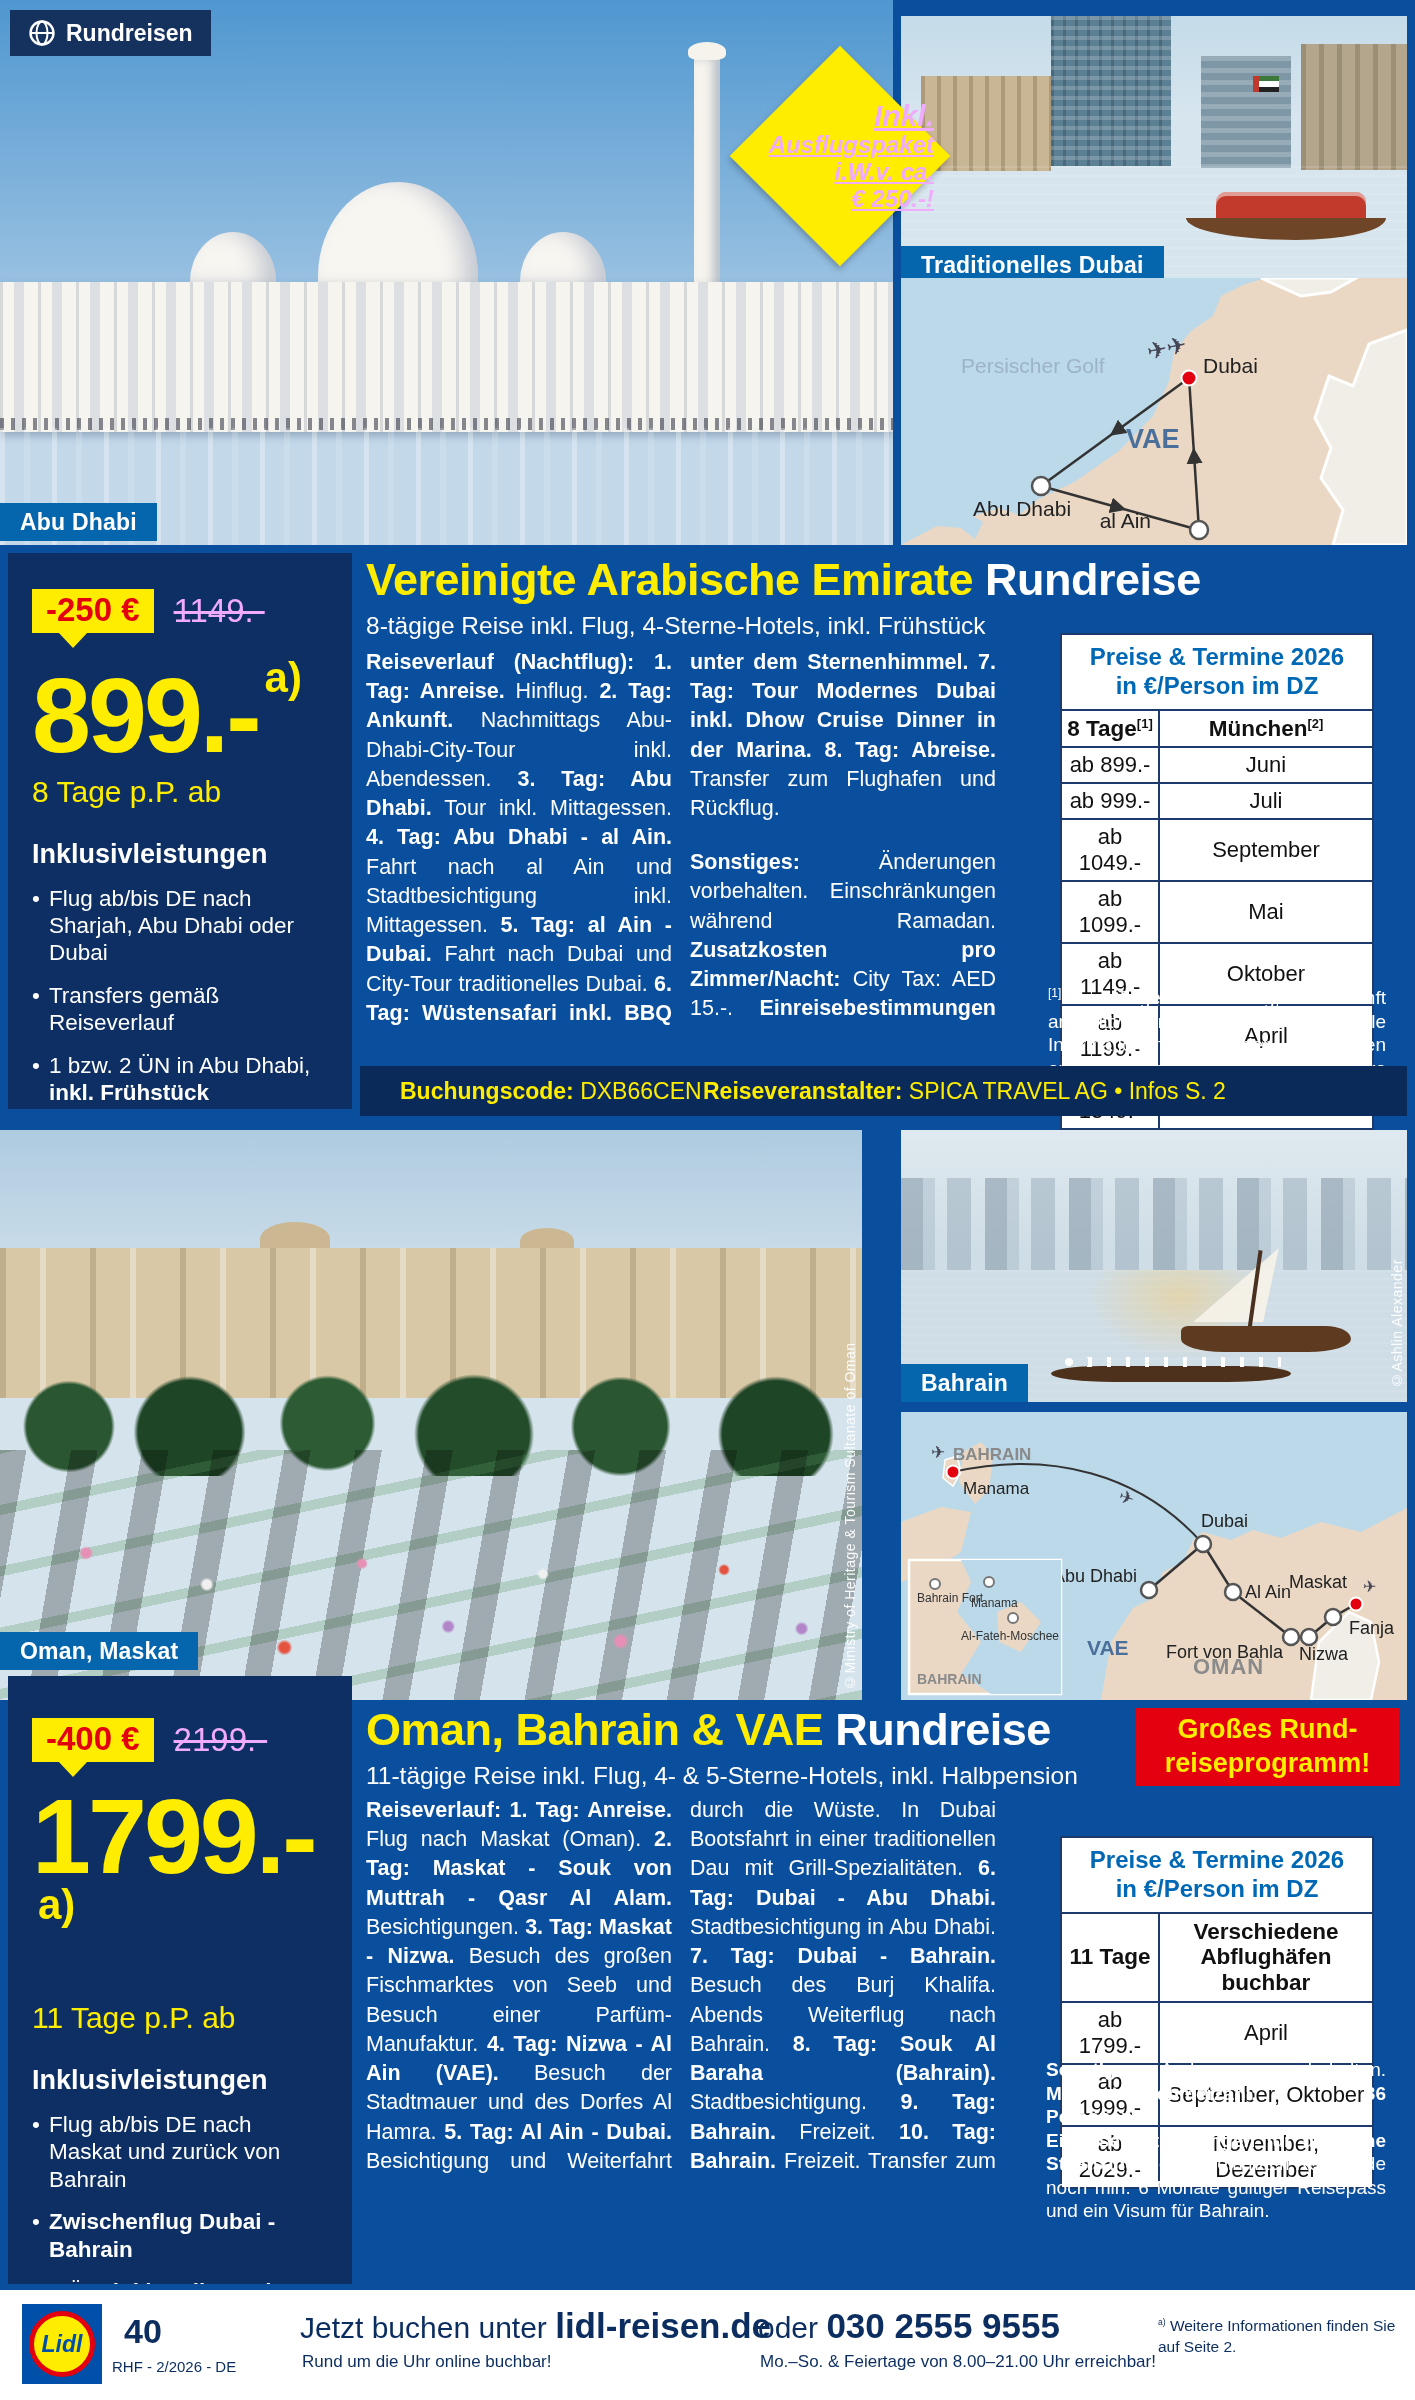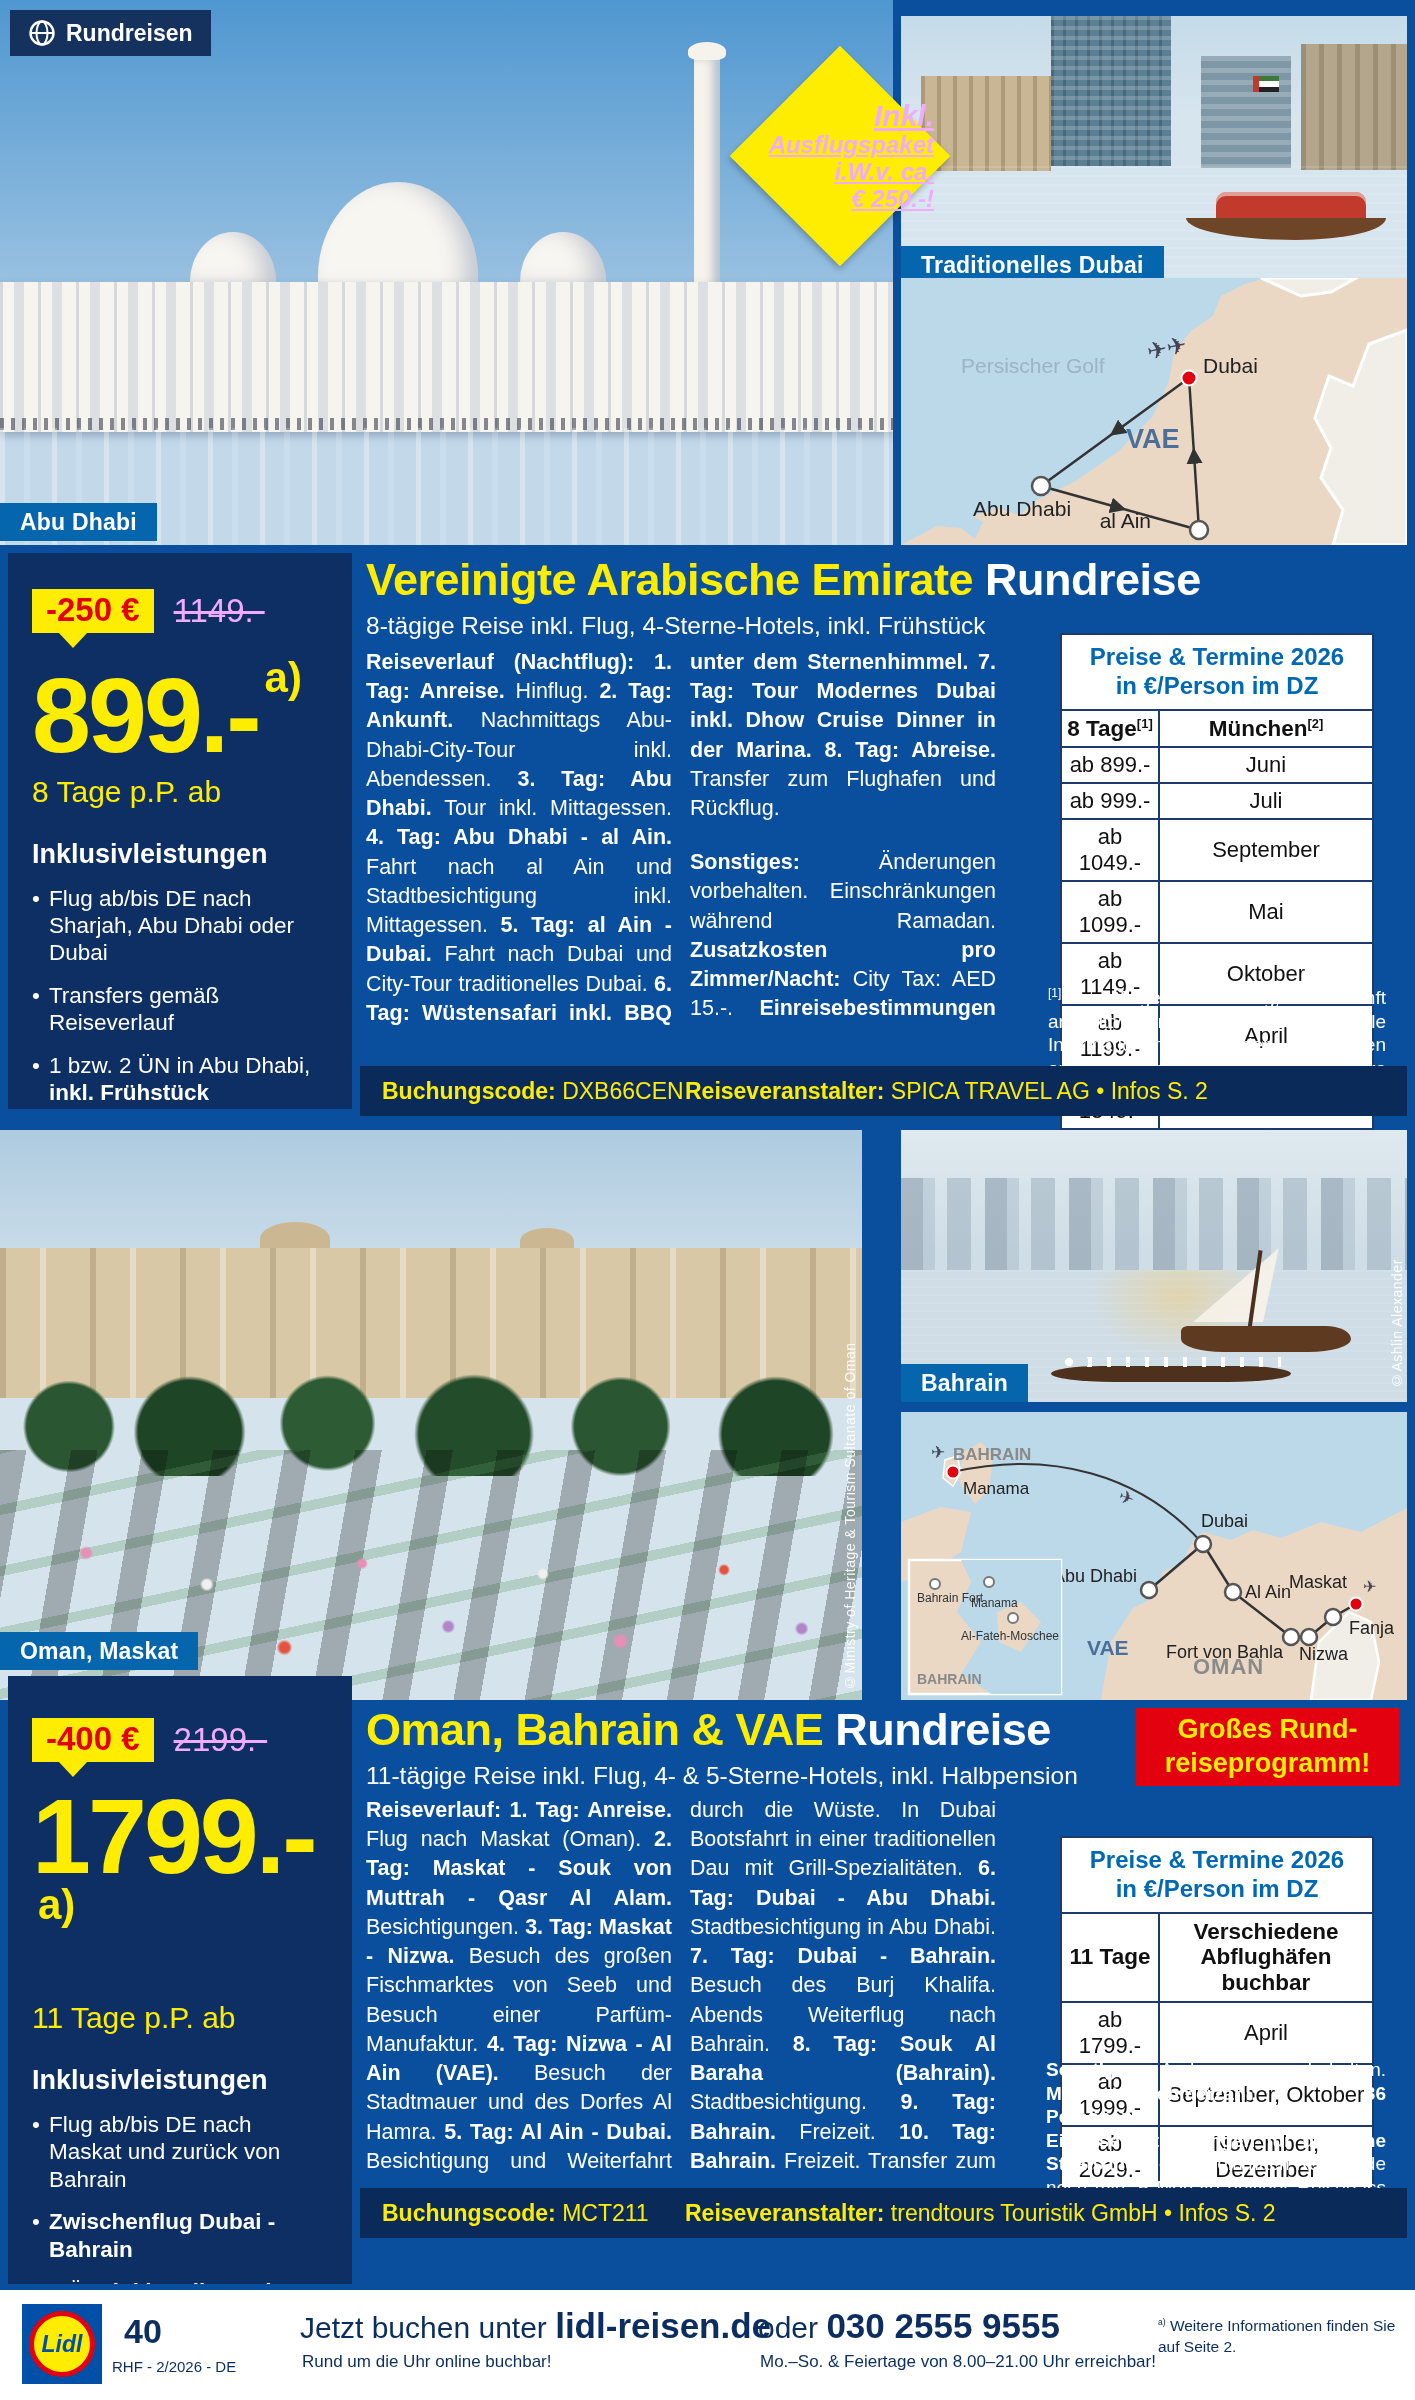--- a/index.html
+++ b/index.html
@@ -144,21 +144,21 @@
   .ptable .tbl-title { color:#0068b4; font-weight:700; font-size:24px; line-height:1.2; padding:8px 4px; }
   .ptable .colhead { font-weight:700; font-size:22.5px; color:#111; padding:5px 4px; line-height:1.15; }
   .ptable .colhead sup { font-size:13px; }
   .ptable td { font-size:22px; color:#111; padding:4px 6px; height:34px; }
   .ptable td.c1 { width:98px; }
   .tfoot { position:absolute; color:#fff; font-size:19px; line-height:1.24; text-align:justify; }
   .tfoot sup { font-size:12px; }
 
   
   .booking { position:absolute; left:360px; width:1047px; height:50px; background:#0a2a5a;
-             display:flex; align-items:center; font-size:23px; color:#ffed00; padding-left:22px; }
+             display:flex; align-items:center; font-size:23px; color:#ffed00; padding-left:40px; }
   .booking .grp1 { width:303px; }
   .booking .lab { font-weight:700; }
 
   
   .promo { position:absolute; left:1136px; top:1708px; width:263px; height:78px; background:#e3000f;
            color:#ffed00; font-weight:700; font-size:27px; line-height:1.25; display:flex;
            flex-direction:column; align-items:center; justify-content:center; }
 
   
   .footer { position:absolute; left:0; top:2290px; width:1415px; height:110px; background:#fff; color:#0b2d5f; }
@@ -459,24 +459,20 @@
           <td>September, Oktober</td>
         </tr>
         <tr>
           <td class="c1">ab 2029.-</td>
           <td>November, Dezember</td>
         </tr>
       </tbody>
   </table>
   <div class="tfoot" style="left:1046px; top:2058px; width:340px;"><span class="b">Sonstiges:</span><span> Änderungen vorbehalten. </span><span class="b">Mindestteilnehmerzahl: 36 Personen/Termin. Einreisebestimmungen für deutsche Staatsangehörige:</span><span> ein nach Reiseende noch min. 6 Monate gültiger Reisepass und ein Visum für Bahrain.</span></div>
 
-  <div class="booking" style="top:2188px;">
-    <span class="grp1"><span class="lab">Buchungscode:</span> <span>MCT211</span></span>
-    <span><span class="lab">Reiseveranstalter:</span> <span>trendtours Touristik GmbH • Infos S. 2</span></span>
-  </div>
 
   <div class="footer">
     <div class="lidl-logo">
       <div class="lidl-circle">
         <span class="lidl-word">Lidl</span>
       </div>
     </div>
     <div class="pagenum">40</div>
     <div class="editioncode">RHF - 2/2026 - DE</div>
     <div class="cta"><span>Jetzt buchen unter </span><span class="site">lidl-reisen.de</span></div>

